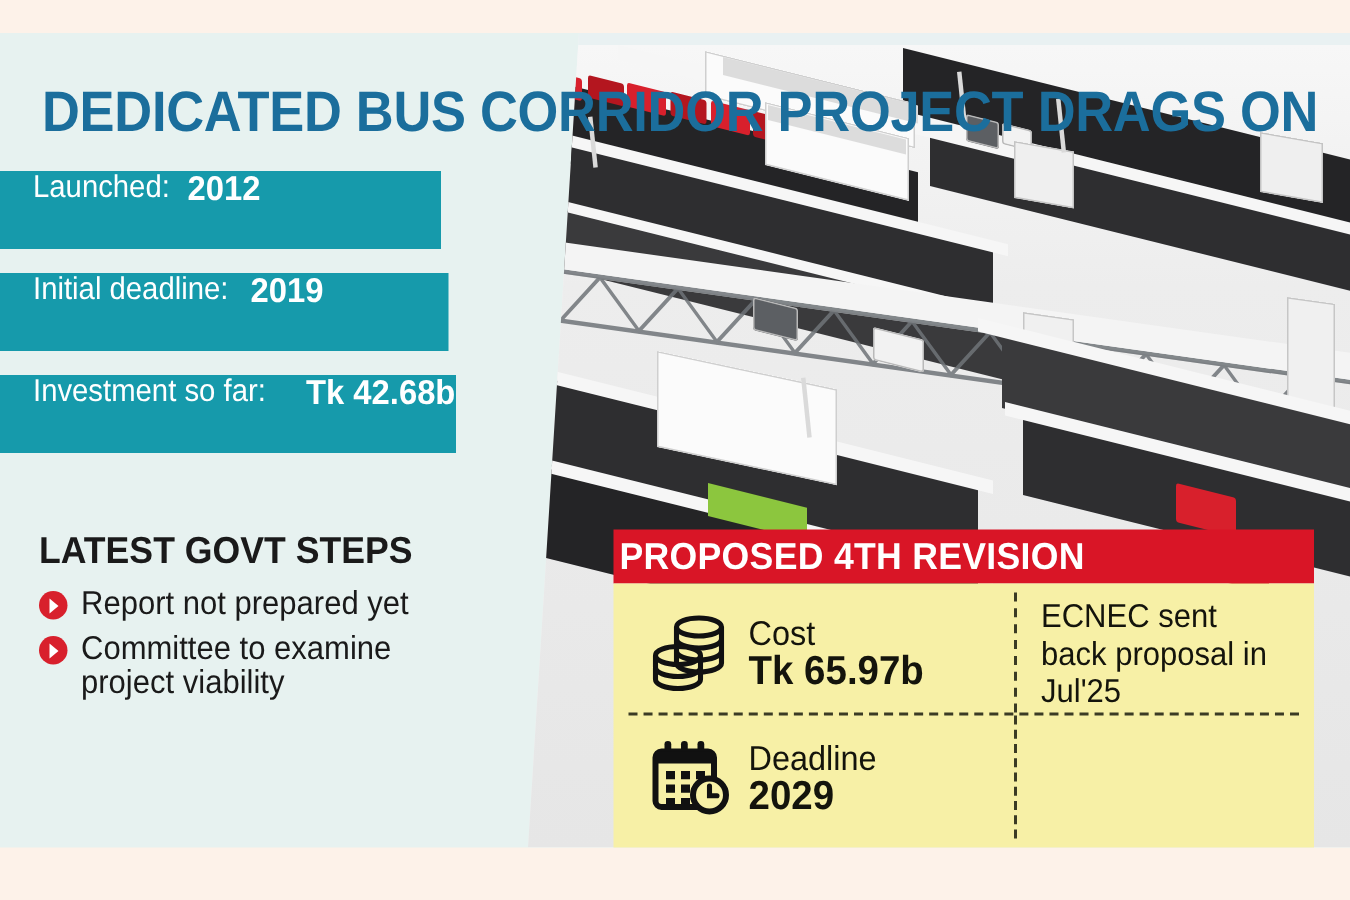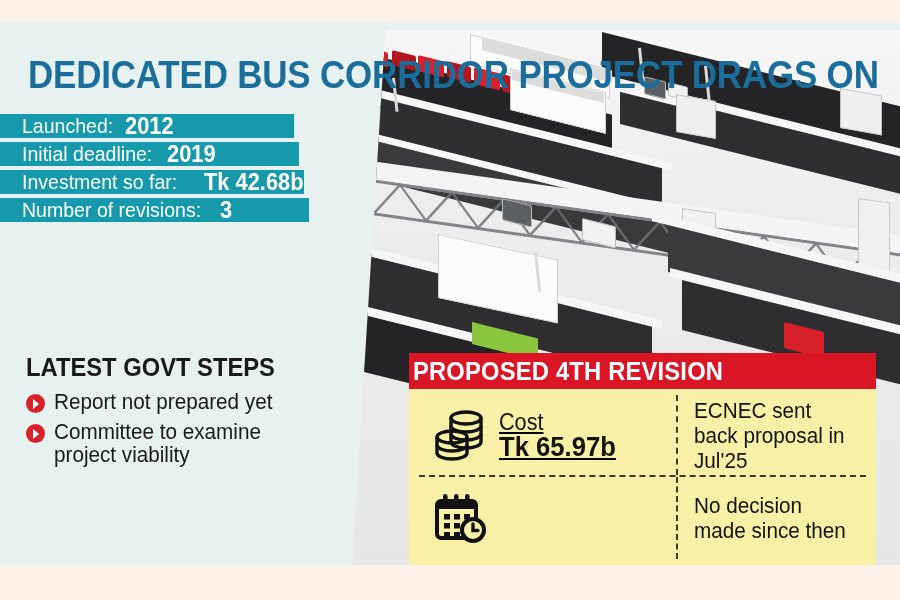--- a/index.html
+++ b/index.html
@@ -48,23 +48,23 @@
     font-family:"Liberation Sans Narrow","Liberation Sans",sans-serif;
     font-weight:700;font-size:38px;line-height:42px;
     letter-spacing:-0.2px;color:#1b6e9c;
     transform:scaleX(0.92);transform-origin:left center;
     white-space:nowrap;
   }
 
   
   .facts{position:absolute;left:0;top:92px;width:350px;}
   .fact{
-    position:relative;height:24px;margin-bottom:4px;
+    position:relative;height:52px;margin-bottom:16px;
     background:#169aab;color:#ffffff;
-    display:flex;align-items:center;
+    display:flex;align-items:flex-start;
     padding-left:22px;box-sizing:border-box;
     font-family:"Liberation Sans Narrow","Liberation Sans",sans-serif;
     font-size:21px;line-height:22px;white-space:nowrap;
   }
   .fact .lbl{font-weight:400;transform:scaleX(0.93);transform-origin:left center;}
   .fact .val{font-weight:700;margin-left:5px;font-size:23px;transform:scaleX(0.95);transform-origin:left center;}
   .fact:nth-child(1){width:294px;}
   .fact:nth-child(2){width:299px;}
   .fact:nth-child(3){width:304px;gap:10px;}
   .fact:nth-child(4){width:309px;}
@@ -102,21 +102,21 @@
   }
   .panel-head span{
     color:#fff;font-family:"Liberation Sans Narrow","Liberation Sans",sans-serif;
     font-weight:700;font-size:25px;line-height:26px;letter-spacing:0.2px;
     transform:scaleX(0.95);transform-origin:left center;white-space:nowrap;
   }
   .panel-body{background:#f7f0a6;padding:6px 10px 8px 10px;box-sizing:border-box;height:178px;}
   .prow{display:flex;height:50%;box-sizing:border-box;}
   .prow.top{border-bottom:2px dashed #3b3b24;}
   .pcell{display:flex;align-items:center;box-sizing:border-box;}
-  .pcell.left{width:58%;padding-left:12px;border-right:2px dashed #3b3b24;text-decoration:underline;}
+  .pcell.left{width:58%;padding-left:12px;border-right:2px dashed #3b3b24;}
   .pcell.right{width:42%;padding-left:16px;}
   .picon{flex:0 0 auto;width:58px;height:62px;margin-right:10px;display:flex;align-items:center;justify-content:center;}
   .ptext{
     font-family:"Liberation Sans Narrow","Liberation Sans",sans-serif;
     color:#14140c;line-height:25px;
   }
   .ptext .k{font-size:23px;font-weight:400;display:block;transform:scaleX(0.94);transform-origin:left center;}
   .ptext .v{font-size:27px;font-weight:700;display:block;transform:scaleX(0.95);transform-origin:left center;}
   .pnote{
     font-family:"Liberation Sans Narrow","Liberation Sans",sans-serif;
@@ -208,24 +208,20 @@
         <span class="lbl">Launched:</span>
         <span class="val">2012</span>
       </div>
       <div class="fact">
         <span class="lbl">Initial deadline:</span>
         <span class="val">2019</span>
       </div>
       <div class="fact">
         <span class="lbl">Investment so far:</span>
         <span class="val">Tk 42.68b</span>
-      </div>
-      <div class="fact">
-        <span class="lbl">Number of revisions:</span>
-        <span class="val">3</span>
       </div>
     </div>
 
     <div class="steps">
       <h2>LATEST GOVT STEPS</h2>
       <div class="bullet">
         <span class="dot"></span>
         <span class="btxt">Report not prepared yet</span>
       </div>
       <div class="bullet">
@@ -282,23 +278,24 @@
                   <rect x="31" y="22" width="6" height="5.5"></rect>
                   <rect x="11" y="31" width="6" height="5.5"></rect>
                   <rect x="21" y="31" width="6" height="5.5"></rect>
                   <rect x="11" y="40" width="6" height="4"></rect>
                   <rect x="21" y="40" width="6" height="4"></rect>
                 </g>
                 <circle cx="40" cy="38" r="11" fill="#f7f0a6" stroke="#111" stroke-width="4"></circle>
                 <path d="M40 32 v6.5 h5" fill="none" stroke="#111" stroke-width="3.4" stroke-linecap="round"></path>
               </svg>
             </span>
-          </div>
-          <div class="pcell right">
-            <span class="pnote">No decision made since then</span>
+            <span class="ptext">
+              <span class="k">Deadline</span>
+              <span class="v">2029</span>
+            </span>
           </div>
         </div>
 
       </div>
     </div>
 
   </div>
 </div>
 
 </body></html>

